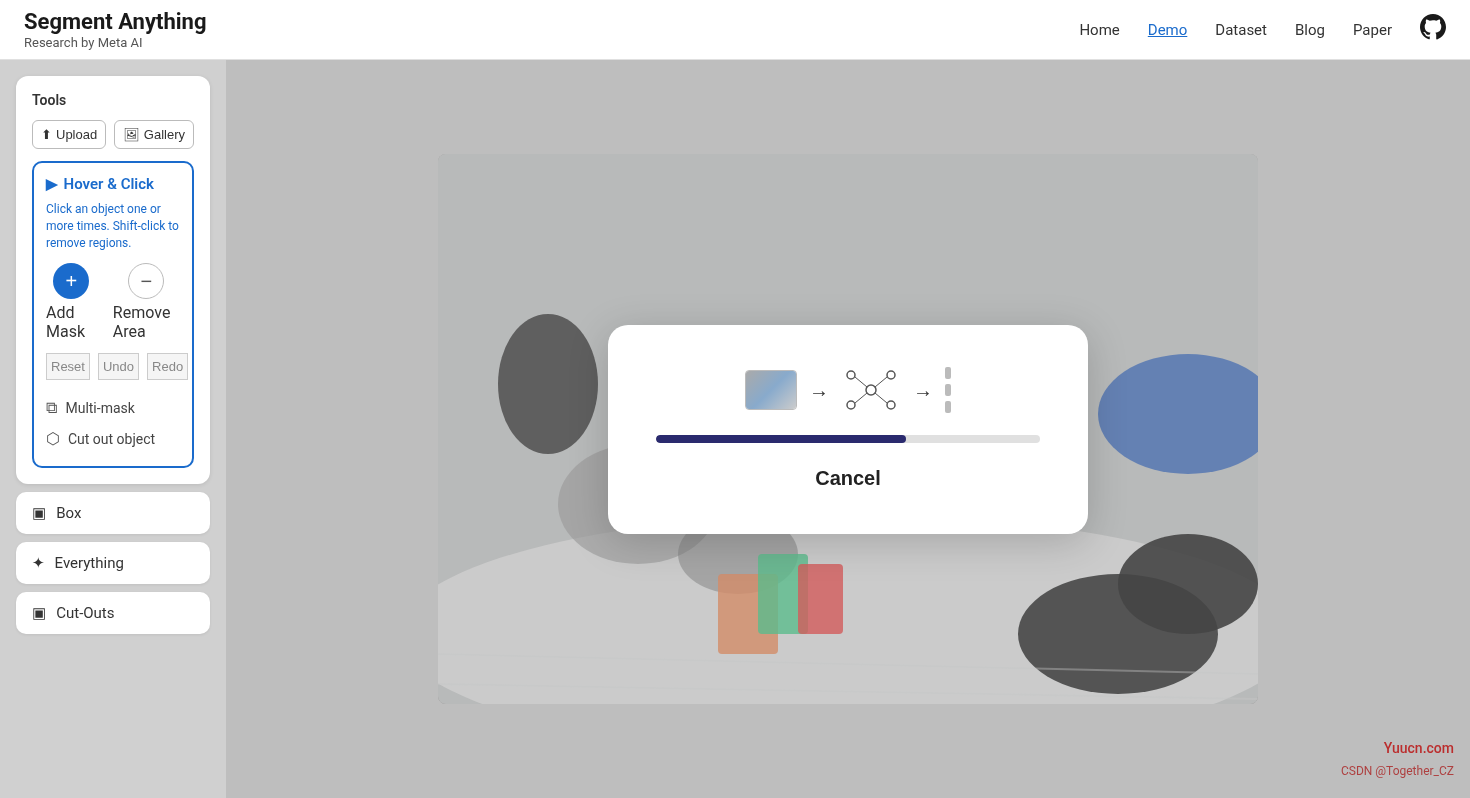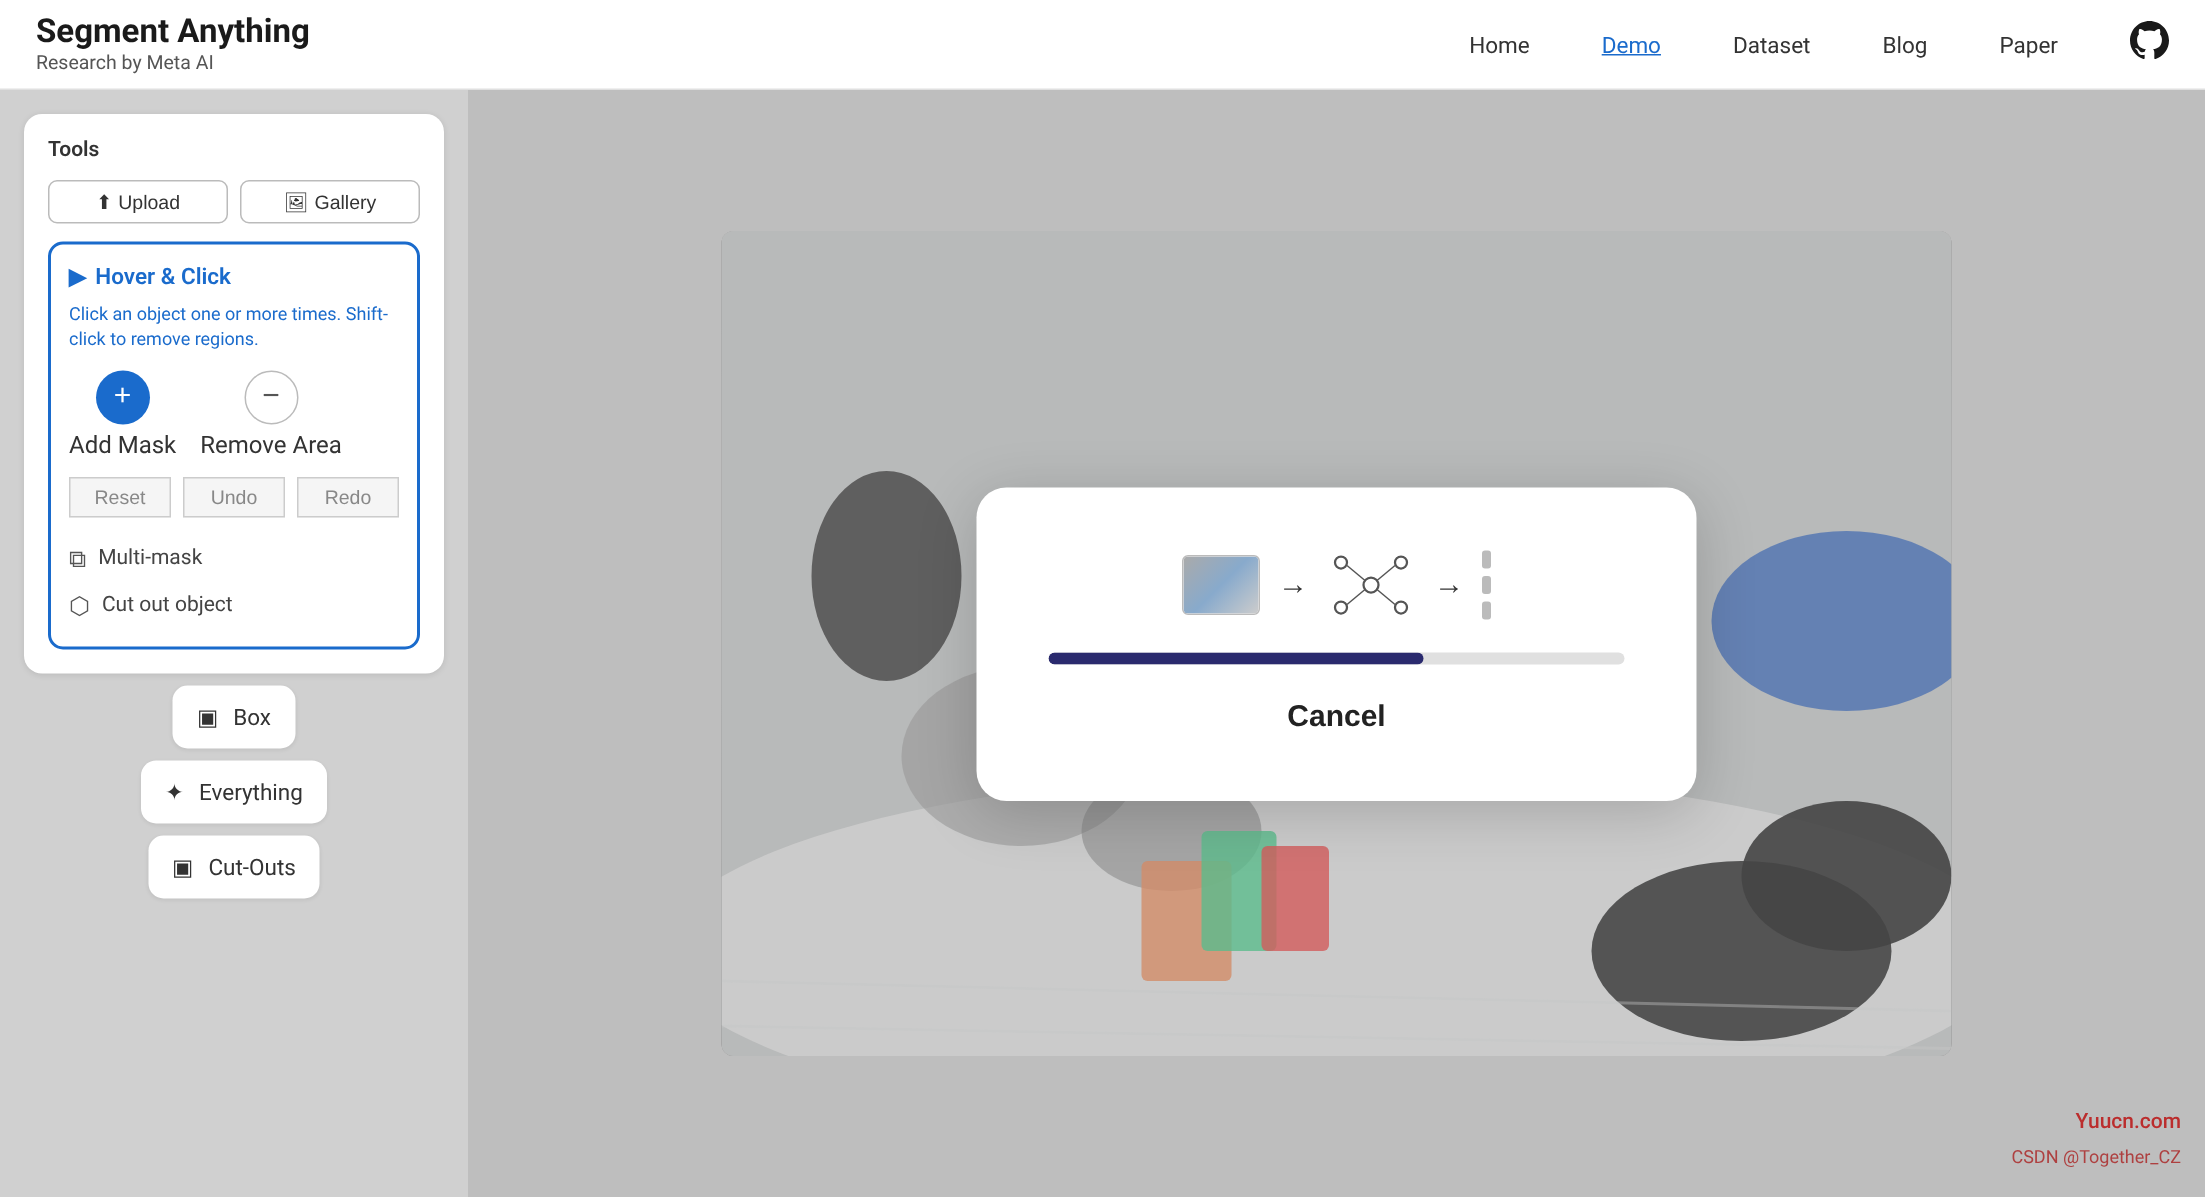--- a/index.html
+++ b/index.html
@@ -34,21 +34,21 @@
       line-height: 1.2;
     }
     .header-subtitle {
       font-size: 13px;
       color: #555;
     }
     .header-nav {
       margin-left: auto;
       display: flex;
       align-items: center;
-      gap: 48px;
+      gap: 28px;
     }
     .nav-item {
       font-size: 15px;
       color: #333;
       text-decoration: none;
       cursor: pointer;
     }
     .nav-item.active {
       color: #1a6bcc;
       text-decoration: underline;
@@ -60,27 +60,26 @@
 
     
     .main {
       display: flex;
       height: calc(798px - 60px);
       position: relative;
     }
 
     
     .sidebar {
-      width: 312px;
+      width: 226px;
       padding: 16px;
       background: #d0d0d0;
       display: flex;
       flex-direction: column;
       gap: 8px;
-      align-items: center;
     }
     .tools-panel {
       background: #fff;
       border-radius: 12px;
       padding: 16px;
       box-shadow: 0 1px 4px rgba(0,0,0,0.1);
     }
     .tools-title {
       font-size: 14px;
       font-weight: 600;
@@ -171,21 +170,21 @@
       font-size: 16px;
       color: #333;
     }
     .action-buttons {
       display: flex;
       gap: 8px;
       margin-bottom: 12px;
     }
     .action-btn {
       flex: 1;
-      padding: 5px 16px;
+      padding: 5px 4px;
       border: 1px solid #ccc;
       border-radius: 0;
       background: #f5f5f5;
       font-size: 13px;
       color: #888;
       cursor: pointer;
     }
     .section-row {
       display: flex;
       align-items: center;

